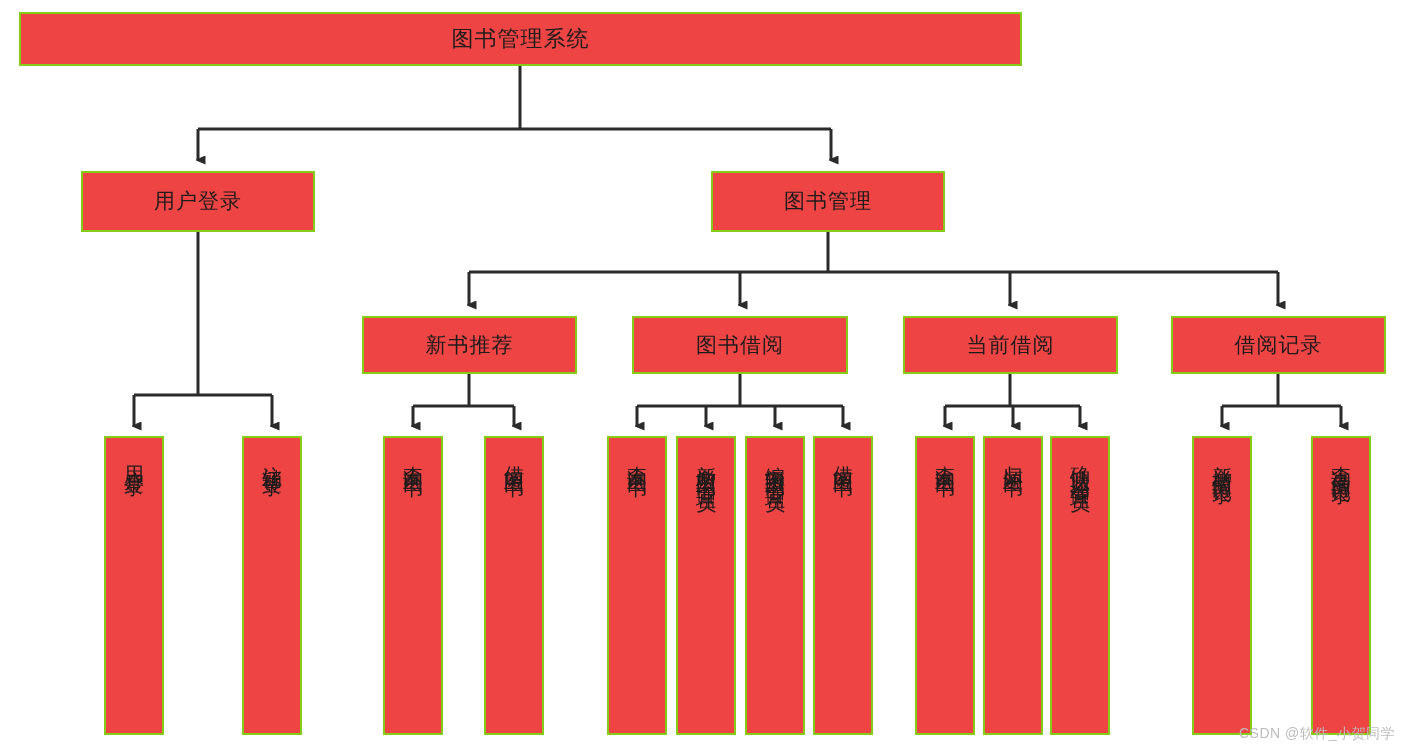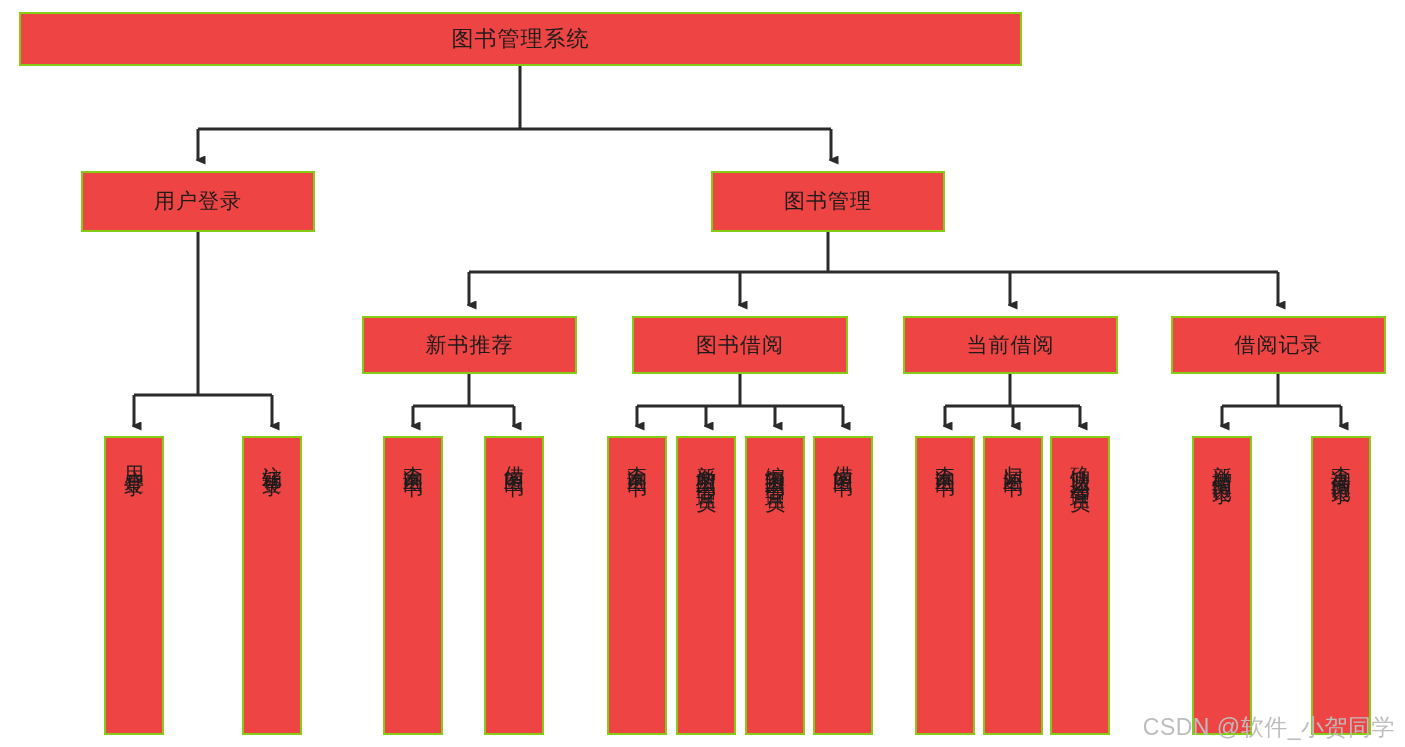--- a/index.html
+++ b/index.html
@@ -54,21 +54,21 @@
     letter-spacing: 4px;
     line-height: 1.05;
     white-space: nowrap;
   }
   .node.root .label { font-size: 22px; }
 
   .watermark {
     position: absolute;
     right: 10px;
     bottom: 4px;
-    font-size: 23px;
+    font-size: 14px;
     color: #bdbdbd;
     letter-spacing: 0.5px;
     white-space: nowrap;
   }
 </style>
 </head>
 <body>
 
 <div id="canvas">
 

